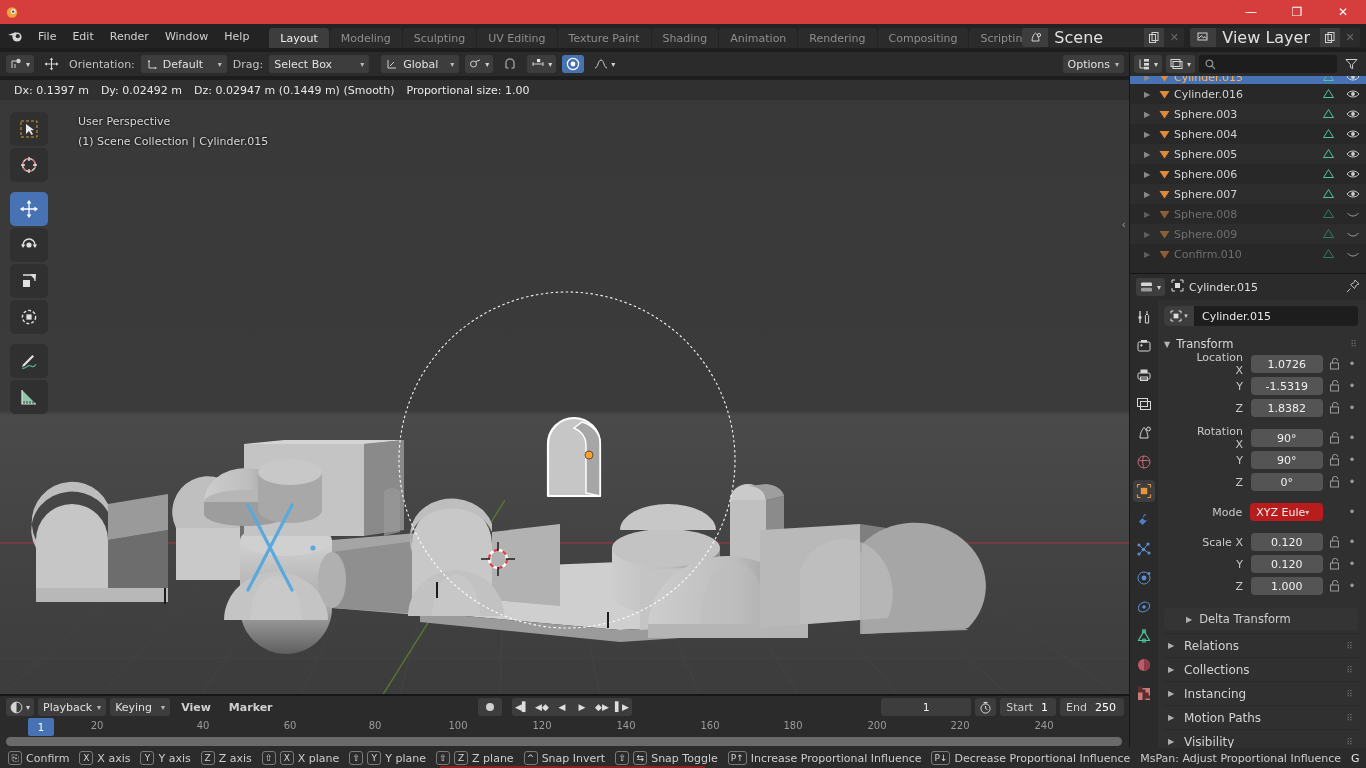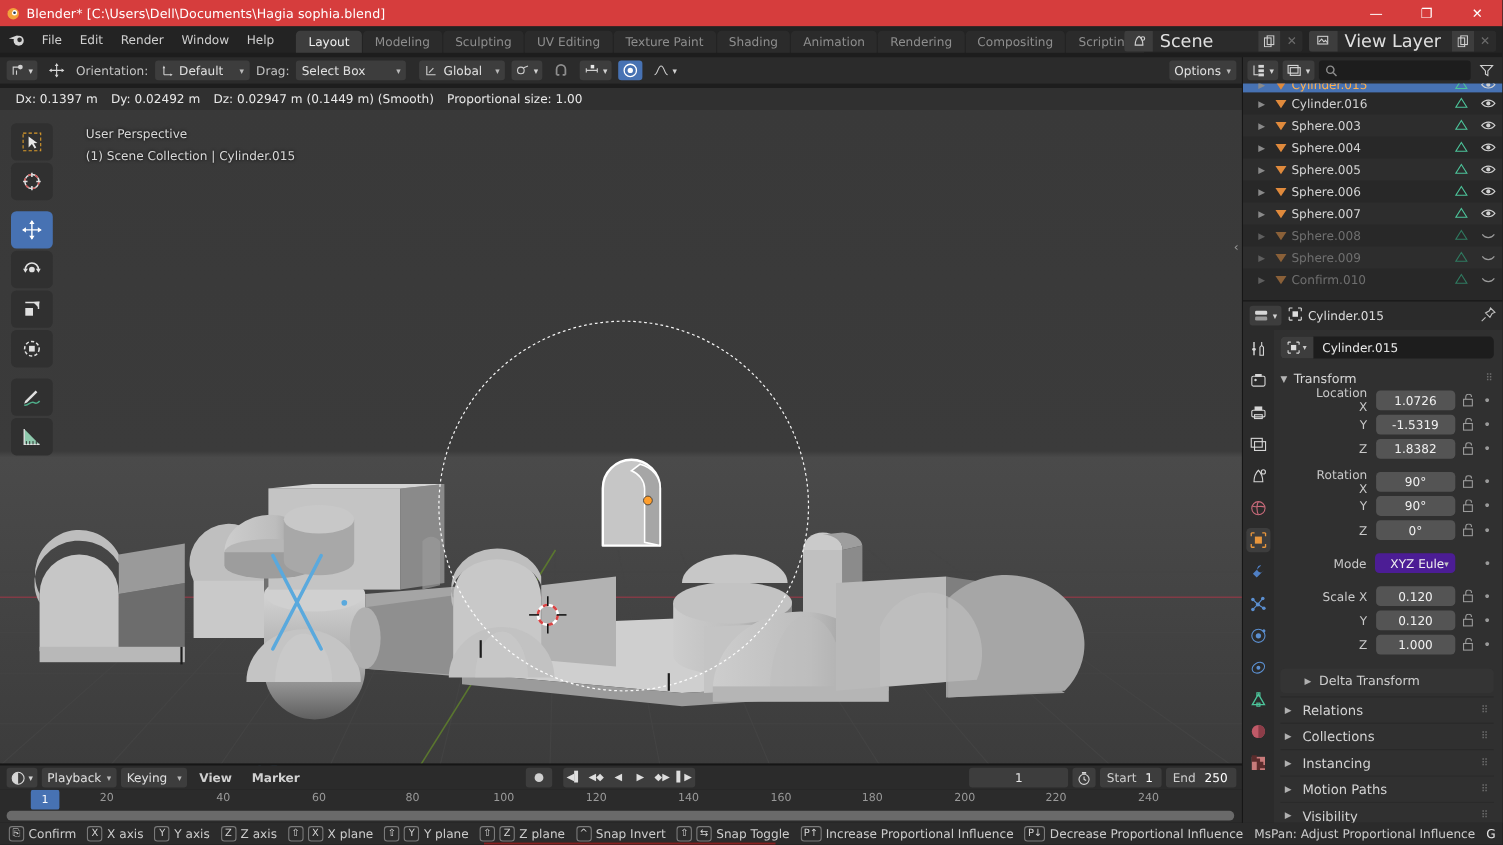--- a/index.html
+++ b/index.html
@@ -210,21 +210,21 @@
   }
   .panel-title .tri { font-size:8px; color:#b4b4b4; }
   .panel-title .grip { margin-left:auto; color:#6d6d6d; font-size:9px; letter-spacing:1px; }
   .prop-row { display:flex; align-items:center; height:20px; margin-bottom:2px; gap:4px; }
   .prop-row .plabel { width:66px; text-align:right; font-size:11px; color:#c9c9c9; padding-right:4px;margin-left:26px; }
   .prop-row .pval {
     width:84px; height:18px; background:#545454; border-radius:4px;
     display:flex; align-items:center; justify-content:center;
     font-size:11px; color:#f0f0f0;
   }
-  .prop-row .pval.dd { background:#4c1d95; justify-content:flex-end; padding:0 6px; }
+  .prop-row .pval.dd { background:#b91c1c; justify-content:flex-start; padding:0 6px; }
   .prop-row .lock { width:18px; display:flex; align-items:center; justify-content:center; }
   .prop-row .dot { width:14px; text-align:center; color:#9a9a9a; font-size:12px; }
   .rowgap { height:8px; }
   .subpanel {
     display:flex; align-items:center; height:22px; gap:7px; color:#cfcfcf; font-size:11.5px;
     padding-left:22px;
   }
   .subpanel.top { background:#343434; border-radius:4px; margin-bottom:3px; }
   .sec-row {
     display:flex; align-items:center; height:24px; gap:7px; color:#d3d3d3; font-size:12px;
@@ -261,21 +261,20 @@
 
   <div class="titlebar">
     <span class="tb-icon">
       <svg width="14" height="14" viewBox="0 0 14 14">
         <circle cx="7" cy="7.5" r="5.2" fill="#f2a33c"></circle>
         <circle cx="8.2" cy="6.6" r="2.4" fill="#ffffff"></circle>
         <circle cx="8.2" cy="6.6" r="1.2" fill="#2a3a55"></circle>
         <path d="M1.5 5.5 L7 3.4 L6.2 6.2 Z" fill="#f2a33c"></path>
       </svg>
     </span>
-    <span class="tb-text">Blender* [C:\Users\Dell\Documents\Hagia sophia.blend]</span>
     <div class="winbtns">
       <div class="winbtn">—</div>
       <div class="winbtn">❐</div>
       <div class="winbtn close">✕</div>
     </div>
   </div>
 
   <div class="topbar">
     <span class="blender-logo">
       <svg width="17" height="14" viewBox="0 0 17 14">

